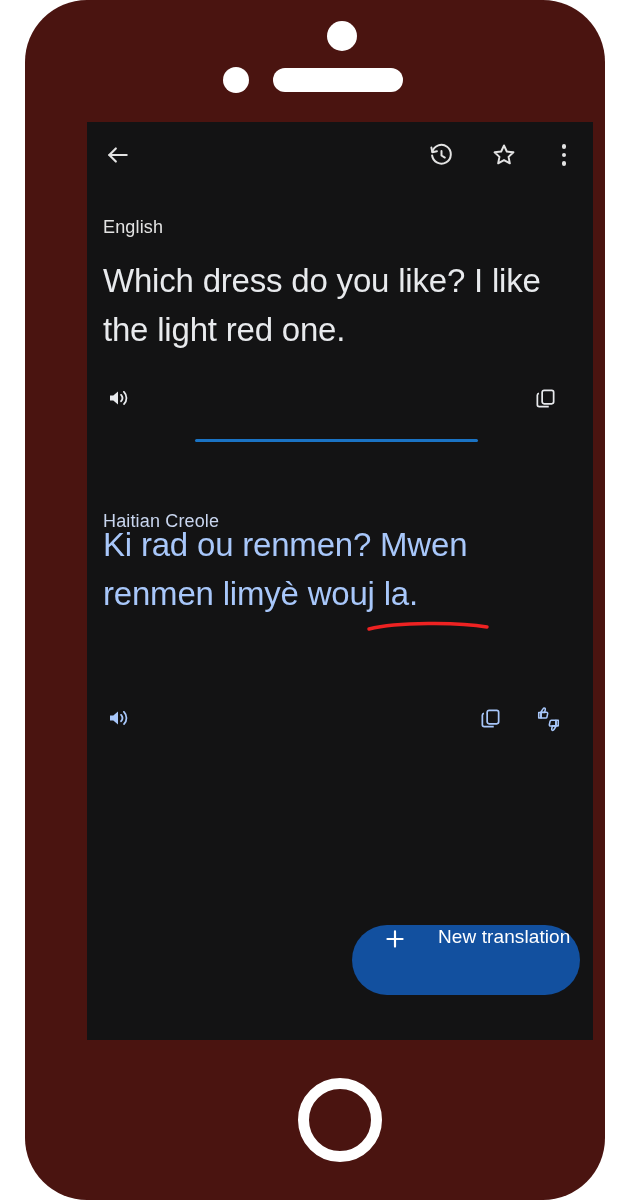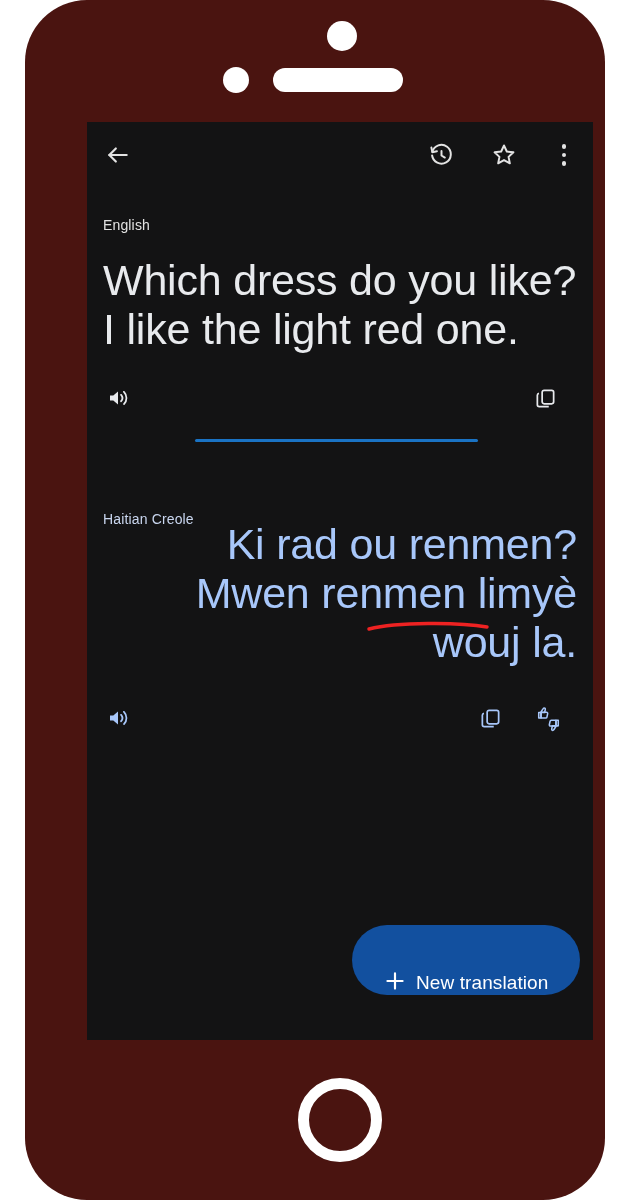--- a/index.html
+++ b/index.html
@@ -111,52 +111,51 @@
     display: block;
     width: 4.5px;
     height: 4.5px;
     border-radius: 50%;
     background: #e3e3e3;
   }
 
   
   .lang-label {
     position: absolute;
-    font-size: 14px;
+    font-size: 18px;
     letter-spacing: .15px;
   }
   .src-lang {
     left: 16px;
     top: 95px;
     color: #e3e3e3;
   }
   .tgt-lang {
     left: 16px;
     top: 357px;
     color: #c9d6ef;
     margin-top: 32px;
   }
 
   .big-text {
     position: absolute;
     left: 16px;
     width: 474px;
-    font-size: 43px;
+    font-size: 33px;
     line-height: 49px;
     font-weight: 400;
     letter-spacing: -0.2px;
   }
   .src-text {
     top: 134px;
     color: #e8eaed;
   }
   .tgt-text {
     top: 398px;
     color: #a8c7fa;
-    text-align: right;
   }
 
   .actions {
     position: absolute;
     left: 0;
     width: 506px;
     height: 40px;
   }
   .src-actions { top: 258px; }
   .tgt-actions { top: 578px; }
@@ -195,22 +194,22 @@
   
   .fab {
     position: absolute;
     left: 265px;
     top: 803px;
     width: 228px;
     height: 70px;
     background: #12509f;
     border-radius: 35px;
     display: flex;
-    align-items: flex-end;
-    gap: 8px;
+    align-items: flex-start;
+    gap: 30px;
     padding-left: 30px;
     box-sizing: border-box;
     border: none;
     cursor: pointer;
   }
   .fab-label {
     color: #ffffff;
     font-size: 19px;
     letter-spacing: .1px;
     font-family: "Liberation Sans", sans-serif;

